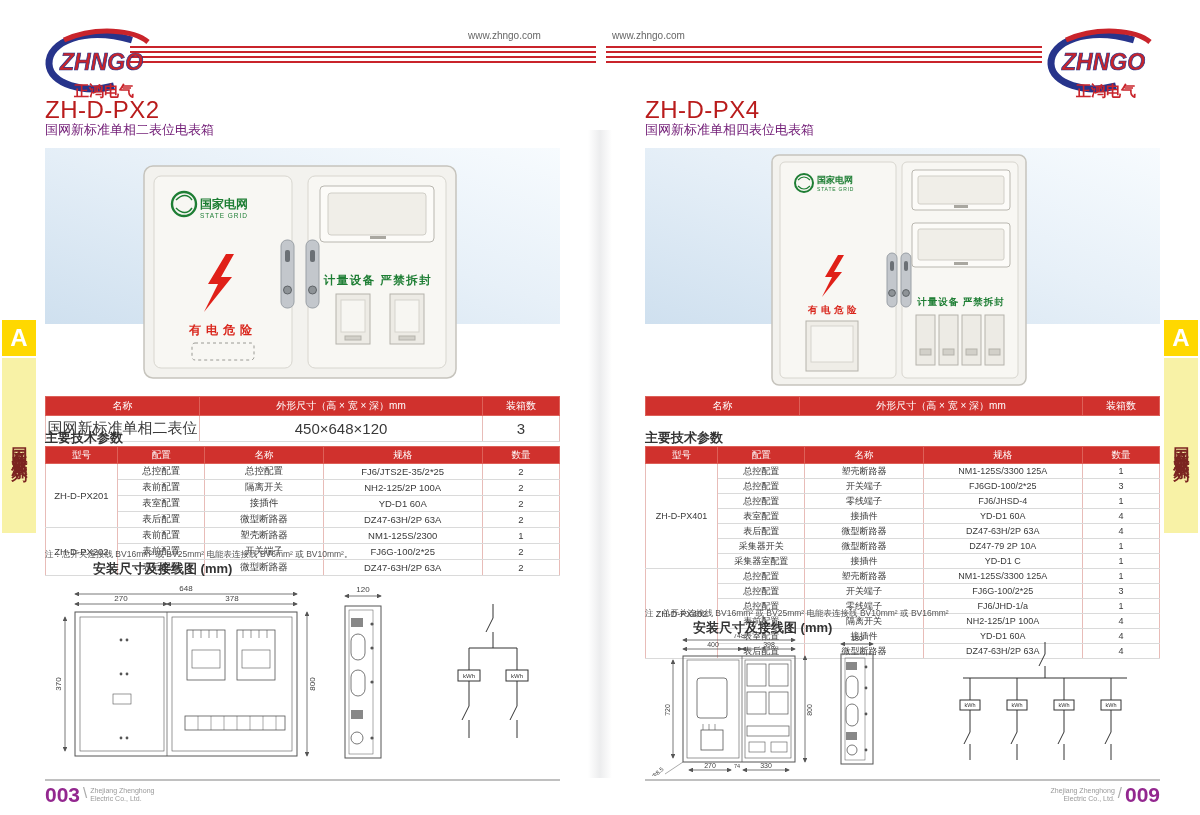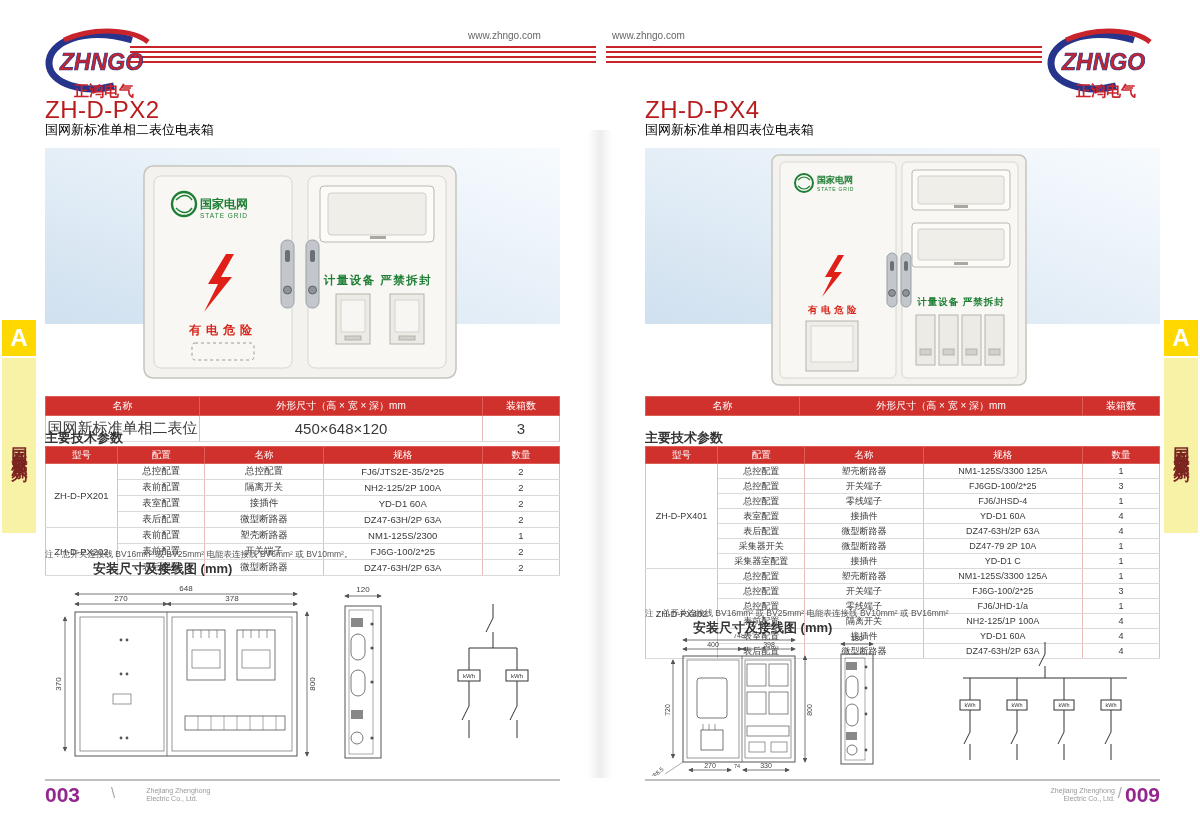--- a/index.html
+++ b/index.html
@@ -5,21 +5,21 @@
   html,body{margin:0;padding:0;}
   body{width:1200px;height:815px;position:relative;background:#fff;overflow:hidden;
        font-family:"Liberation Sans","DejaVu Sans",sans-serif;color:#333;}
   
   .website{position:absolute;top:30px;font-size:10px;color:#666;width:130px;text-align:left;}
   .stripes{position:absolute;top:46px;height:17px;
            background:repeating-linear-gradient(to bottom,#c9242b 0,#c9242b 2px,transparent 2px,transparent 5px);}
   .logo{position:absolute;top:24px;width:126px;height:80px;}
   
   .model-title{position:absolute;top:96px;font-size:24px;font-weight:400;color:#b91c1c;letter-spacing:.5px;}
-  .model-sub{position:absolute;top:121px;font-size:13px;color:#000000;}
+  .model-sub{position:absolute;top:121px;font-size:13px;color:#701a75;}
   
   .photo{position:absolute;top:148px;width:515px;height:176px;
          background:linear-gradient(to top right,#cfe0ef 0%,#e7f0f8 55%,#f7fbfe 100%);}
   
   table{border-collapse:collapse;table-layout:fixed;position:absolute;width:515px;background:#fff;}
   th{background:#d0312d;color:#fff;font-weight:400;text-align:center;border:1px solid #dd6058;}
   td{text-align:center;color:#3a3a3a;border-left:1px solid #e8bcb8;border-right:1px solid #e8bcb8;
      border-top:1px solid #dadada;border-bottom:1px solid #dadada;overflow:hidden;white-space:nowrap;}
   .spec{top:396px;}
   .spec th{font-size:10px;padding:2px 0;}
@@ -276,21 +276,21 @@
     <line x1="472" y1="128" x2="465" y2="142"></line>
     <line x1="424" y1="142" x2="424" y2="160"></line>
     <line x1="472" y1="142" x2="472" y2="160"></line>
   </g>
   <g font-size="6" fill="#333" text-anchor="middle">
     <text x="424" y="100">kWh</text>
     <text x="472" y="100">kWh</text>
   </g>
 </svg>
 
-<div class="footer" style="left:45px;gap:28px;">
+<div class="footer" style="left:45px;">
   <span class="pnum">003</span>
   <span class="psep">\</span>
   <span class="pcompany">
     <span style="display:block">Zhejiang Zhenghong</span>
     <span style="display:block">Electric Co., Ltd.</span>
   </span>
 </div>
 
 <div class="model-title" style="left:645px;">ZH-D-PX4</div>
 <div class="model-sub" style="left:645px;">国网新标准单相四表位电表箱</div>

